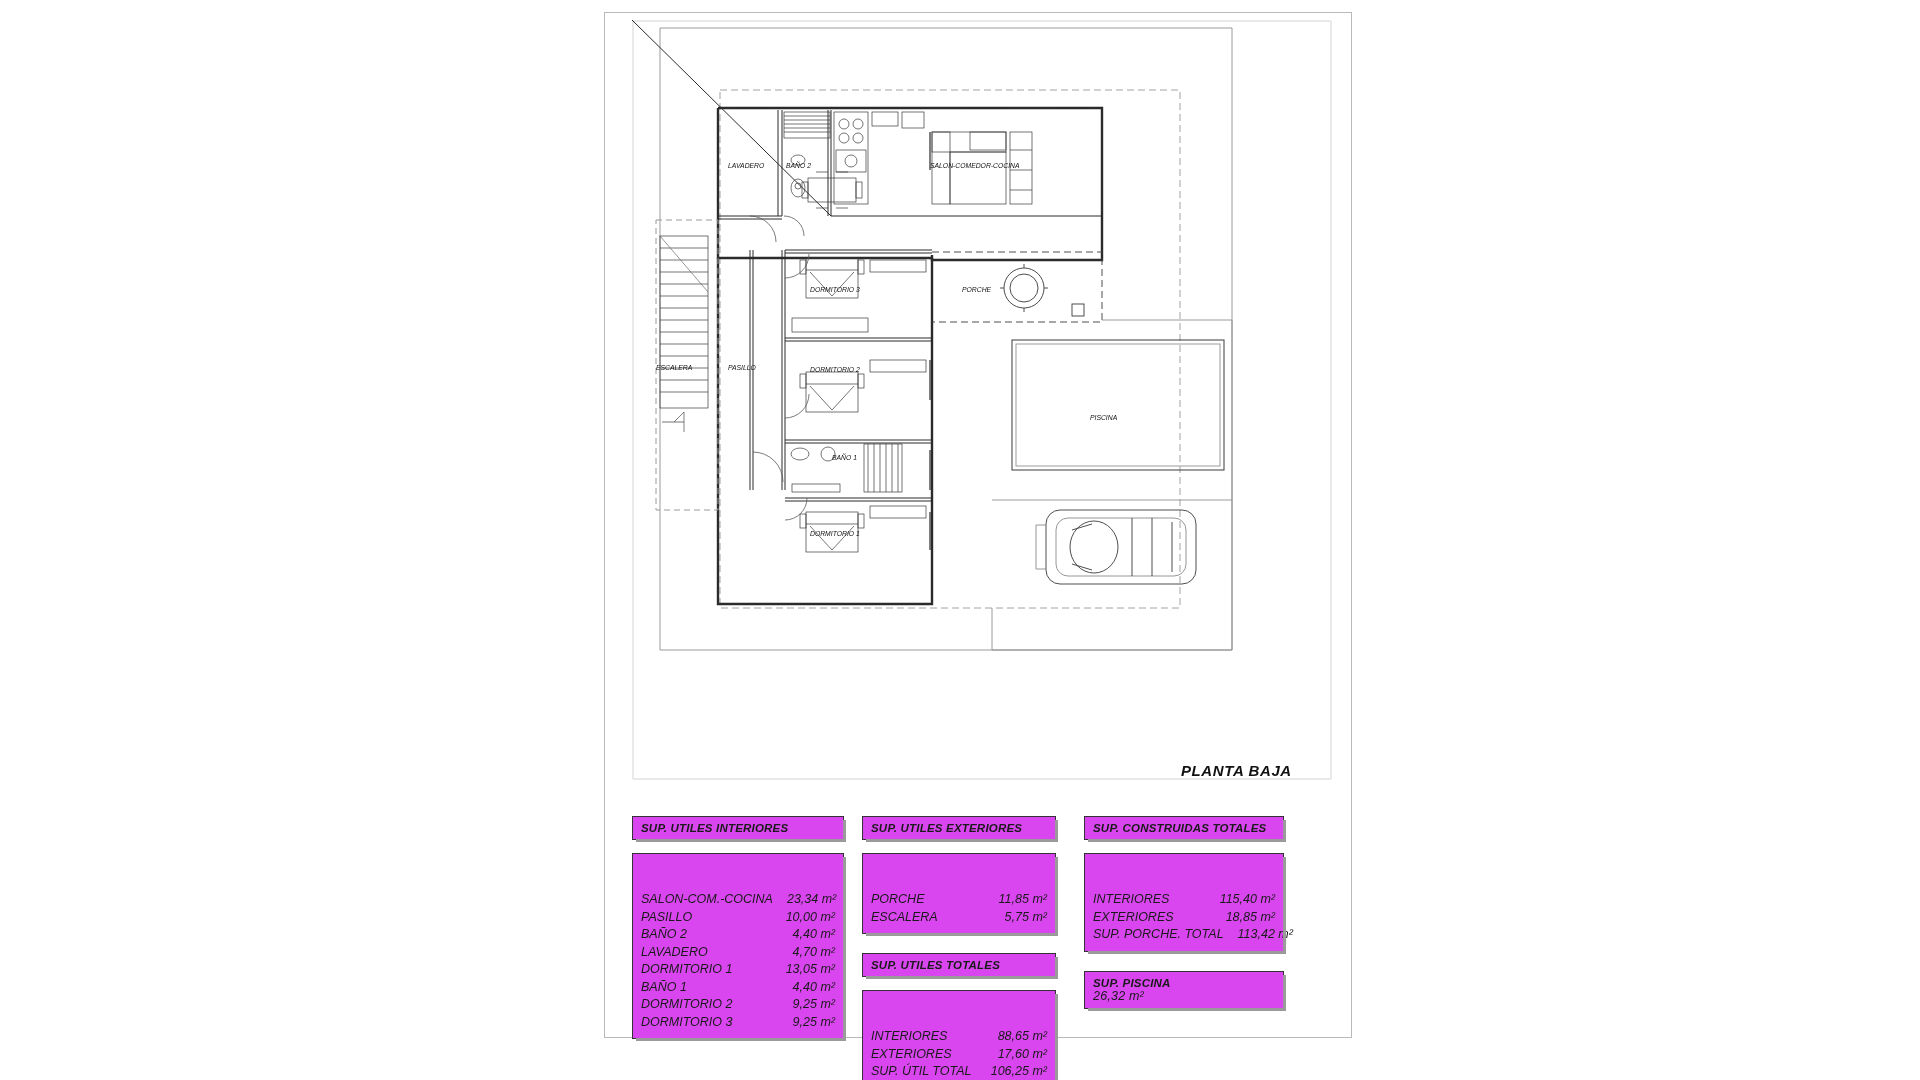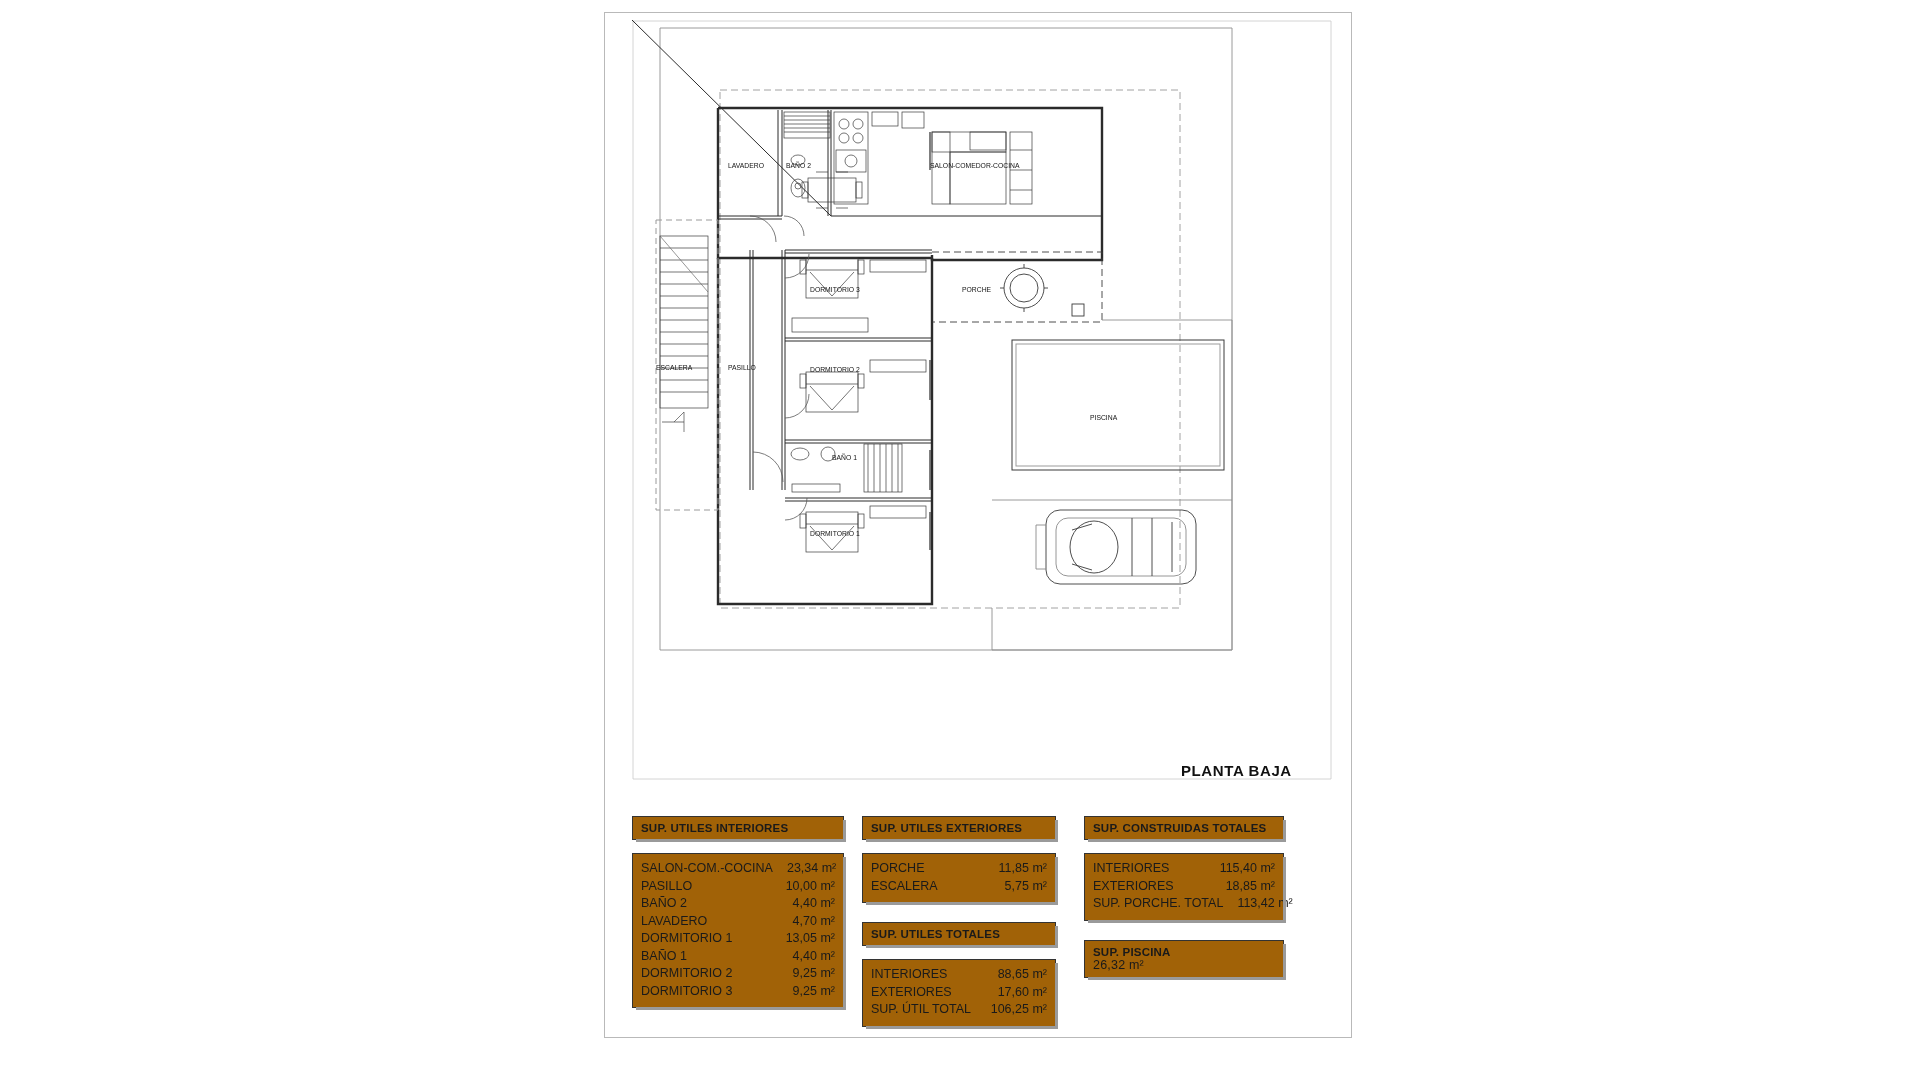--- a/index.html
+++ b/index.html
@@ -10,20 +10,21 @@
     height: 1080px;
     overflow: hidden;
     font-family: "Liberation Sans", sans-serif;
   }
 
   #page {
     position: relative;
     width: 1920px;
     height: 780px;
     background: #ffffff;
+    font-style: italic;
   }
 
   
   .sheet {
     position: absolute;
     left: 604px;
     top: 12px;
     width: 748px;
     height: 1026px;
     border: 1px solid #b9b9b9;
@@ -43,21 +44,21 @@
 
   
   .legend {
     position: absolute;
     font-family: "Liberation Sans", sans-serif;
     color: #1a1a1a;
   }
 
   .lbox {
     border: 1px solid #333;
-    background: #a16207;
+    background: #d946ef;
     box-sizing: border-box;
     position: relative;
   }
   .lbox.shadow::after {
     content: "";
     position: absolute;
     left: 3px;
     top: 100%;
     width: 100%;
     height: 3px;
@@ -76,20 +77,21 @@
   .hdr {
     font-size: 11.5px;
     font-weight: bold;
     letter-spacing: 0.2px;
     padding: 5px 8px 5px 8px;
     white-space: nowrap;
   }
 
   .rows {
     padding: 6px 8px 7px 8px;
+    margin-top: 31px;
   }
   .row {
     display: flex;
     justify-content: space-between;
     font-size: 12.5px;
     line-height: 17.5px;
     white-space: nowrap;
   }
   .row .k { padding-right: 14px; }
   .row .v { text-align: right; }

